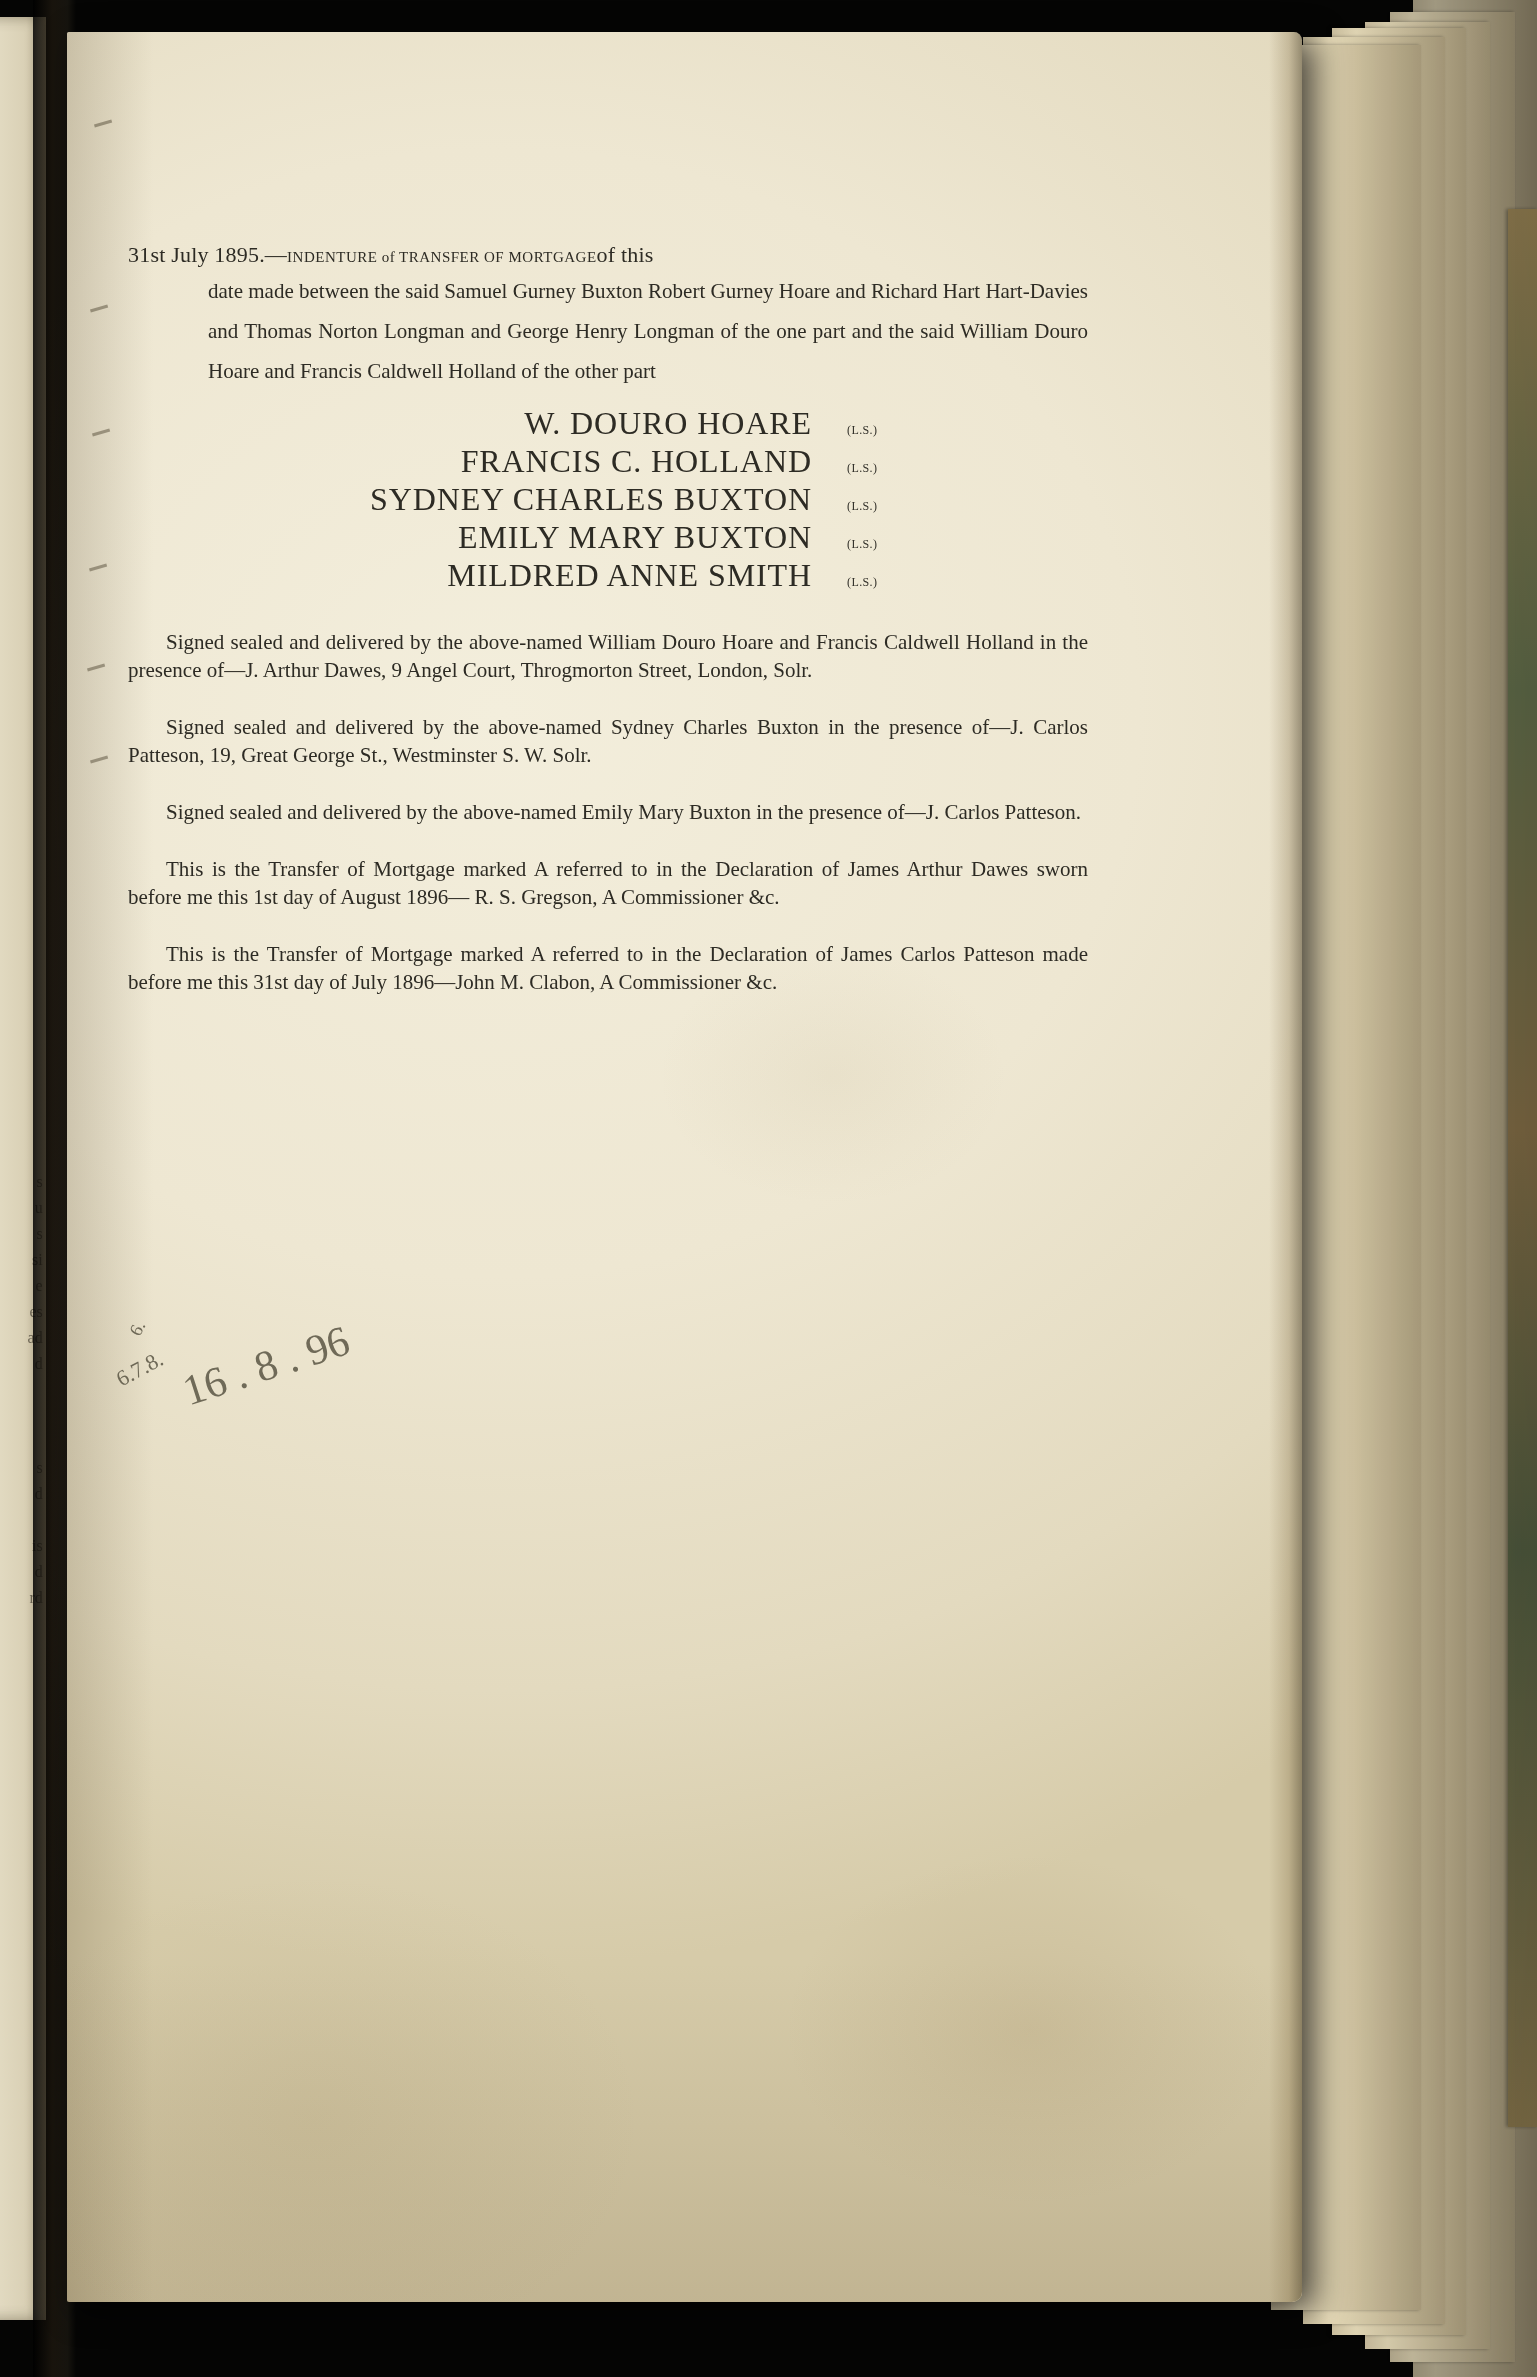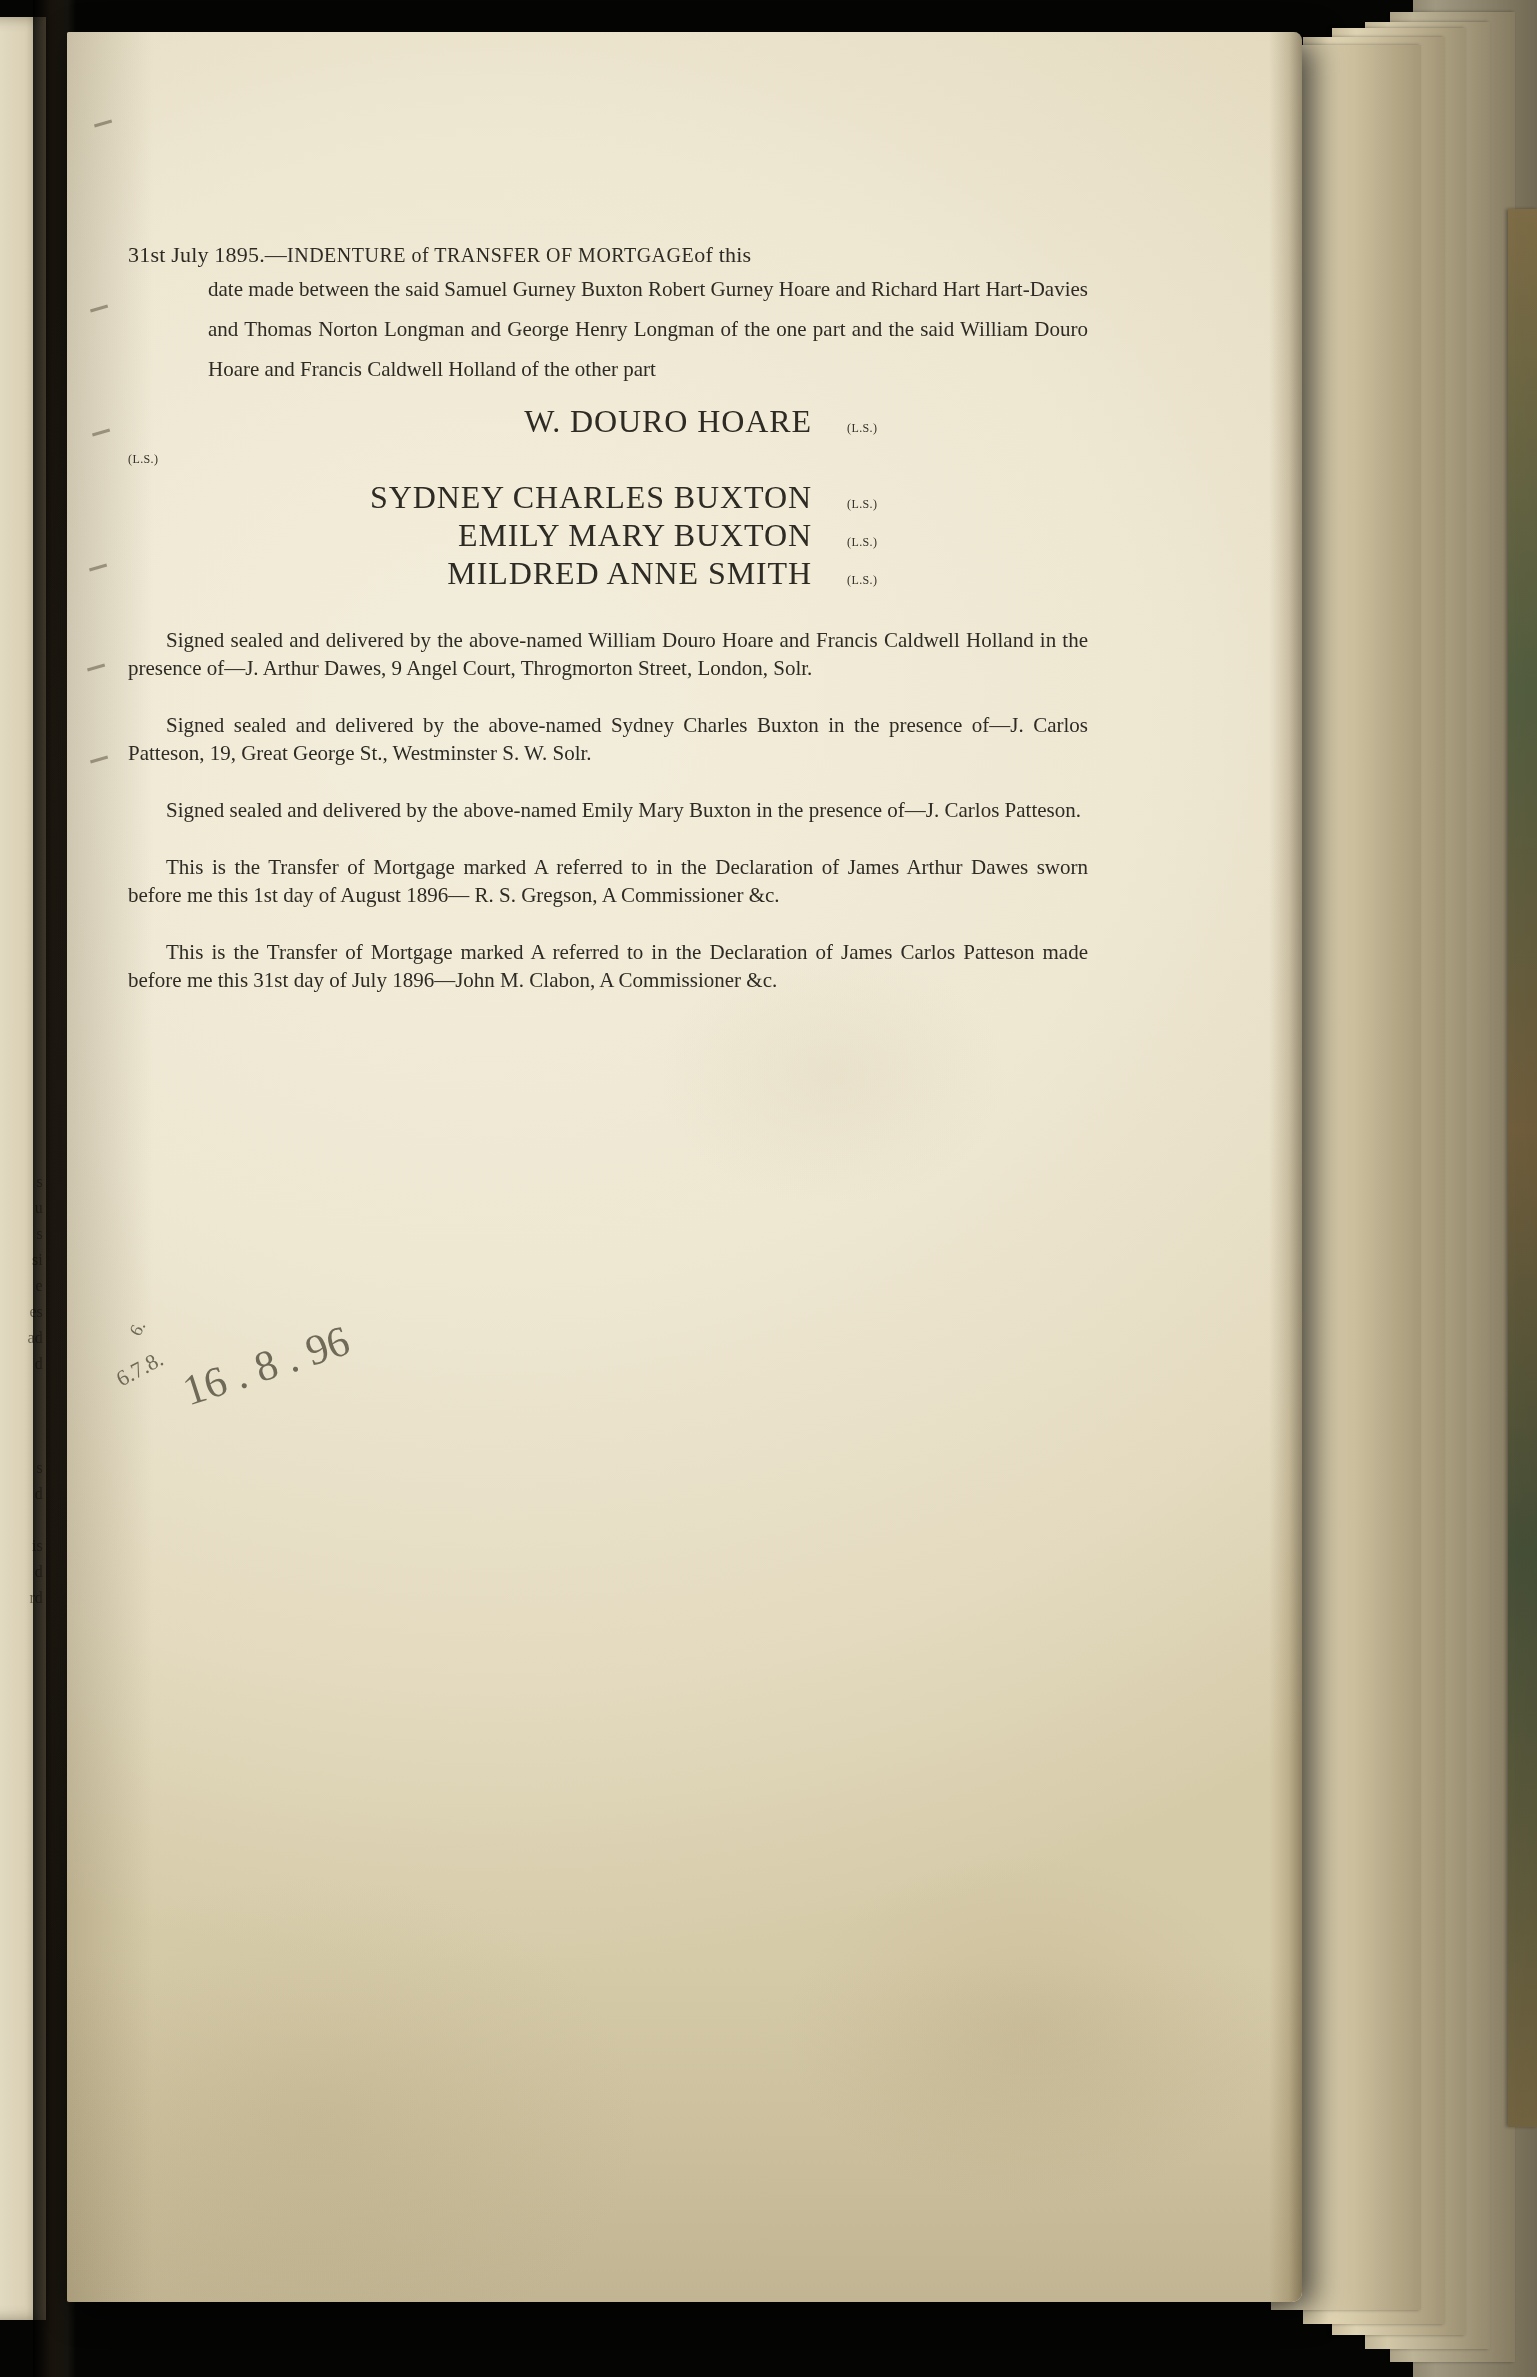--- a/index.html
+++ b/index.html
@@ -120,21 +120,21 @@
   }
 
   .head-block {
     margin: 0 0 5px 0;
   }
   .head-line1 {
     font-size: 22px;
     letter-spacing: 0.2px;
   }
   .caps {
-    font-size: 20px;
+    font-size: 15px;
     letter-spacing: 0.5px;
   }
   .head-rest {
     margin-left: 80px;
     text-align: justify;
     font-size: 21px;
     line-height: 40px;
   }
 
   
@@ -287,20 +287,21 @@
         </div>
         <div class="head-rest">date made between the said Samuel Gurney Buxton Robert Gurney Hoare and Richard Hart Hart-Davies and Thomas Norton Longman and George Henry Longman of the one part and the said William Douro Hoare and Francis Caldwell Holland of the other part</div>
       </div>
 
       <ul class="sig-list">
         <li class="sig-row">
           <span class="sig-name">W. DOURO HOARE</span>
           <span class="sig-ls">(L.S.)</span>
         </li>
         <li class="sig-row">
+          <span class="sig-name">FRANCIS C. HOLLAND</span>
           <span class="sig-ls">(L.S.)</span>
         </li>
         <li class="sig-row">
           <span class="sig-name">SYDNEY CHARLES BUXTON</span>
           <span class="sig-ls">(L.S.)</span>
         </li>
         <li class="sig-row">
           <span class="sig-name">EMILY MARY BUXTON</span>
           <span class="sig-ls">(L.S.)</span>
         </li>

